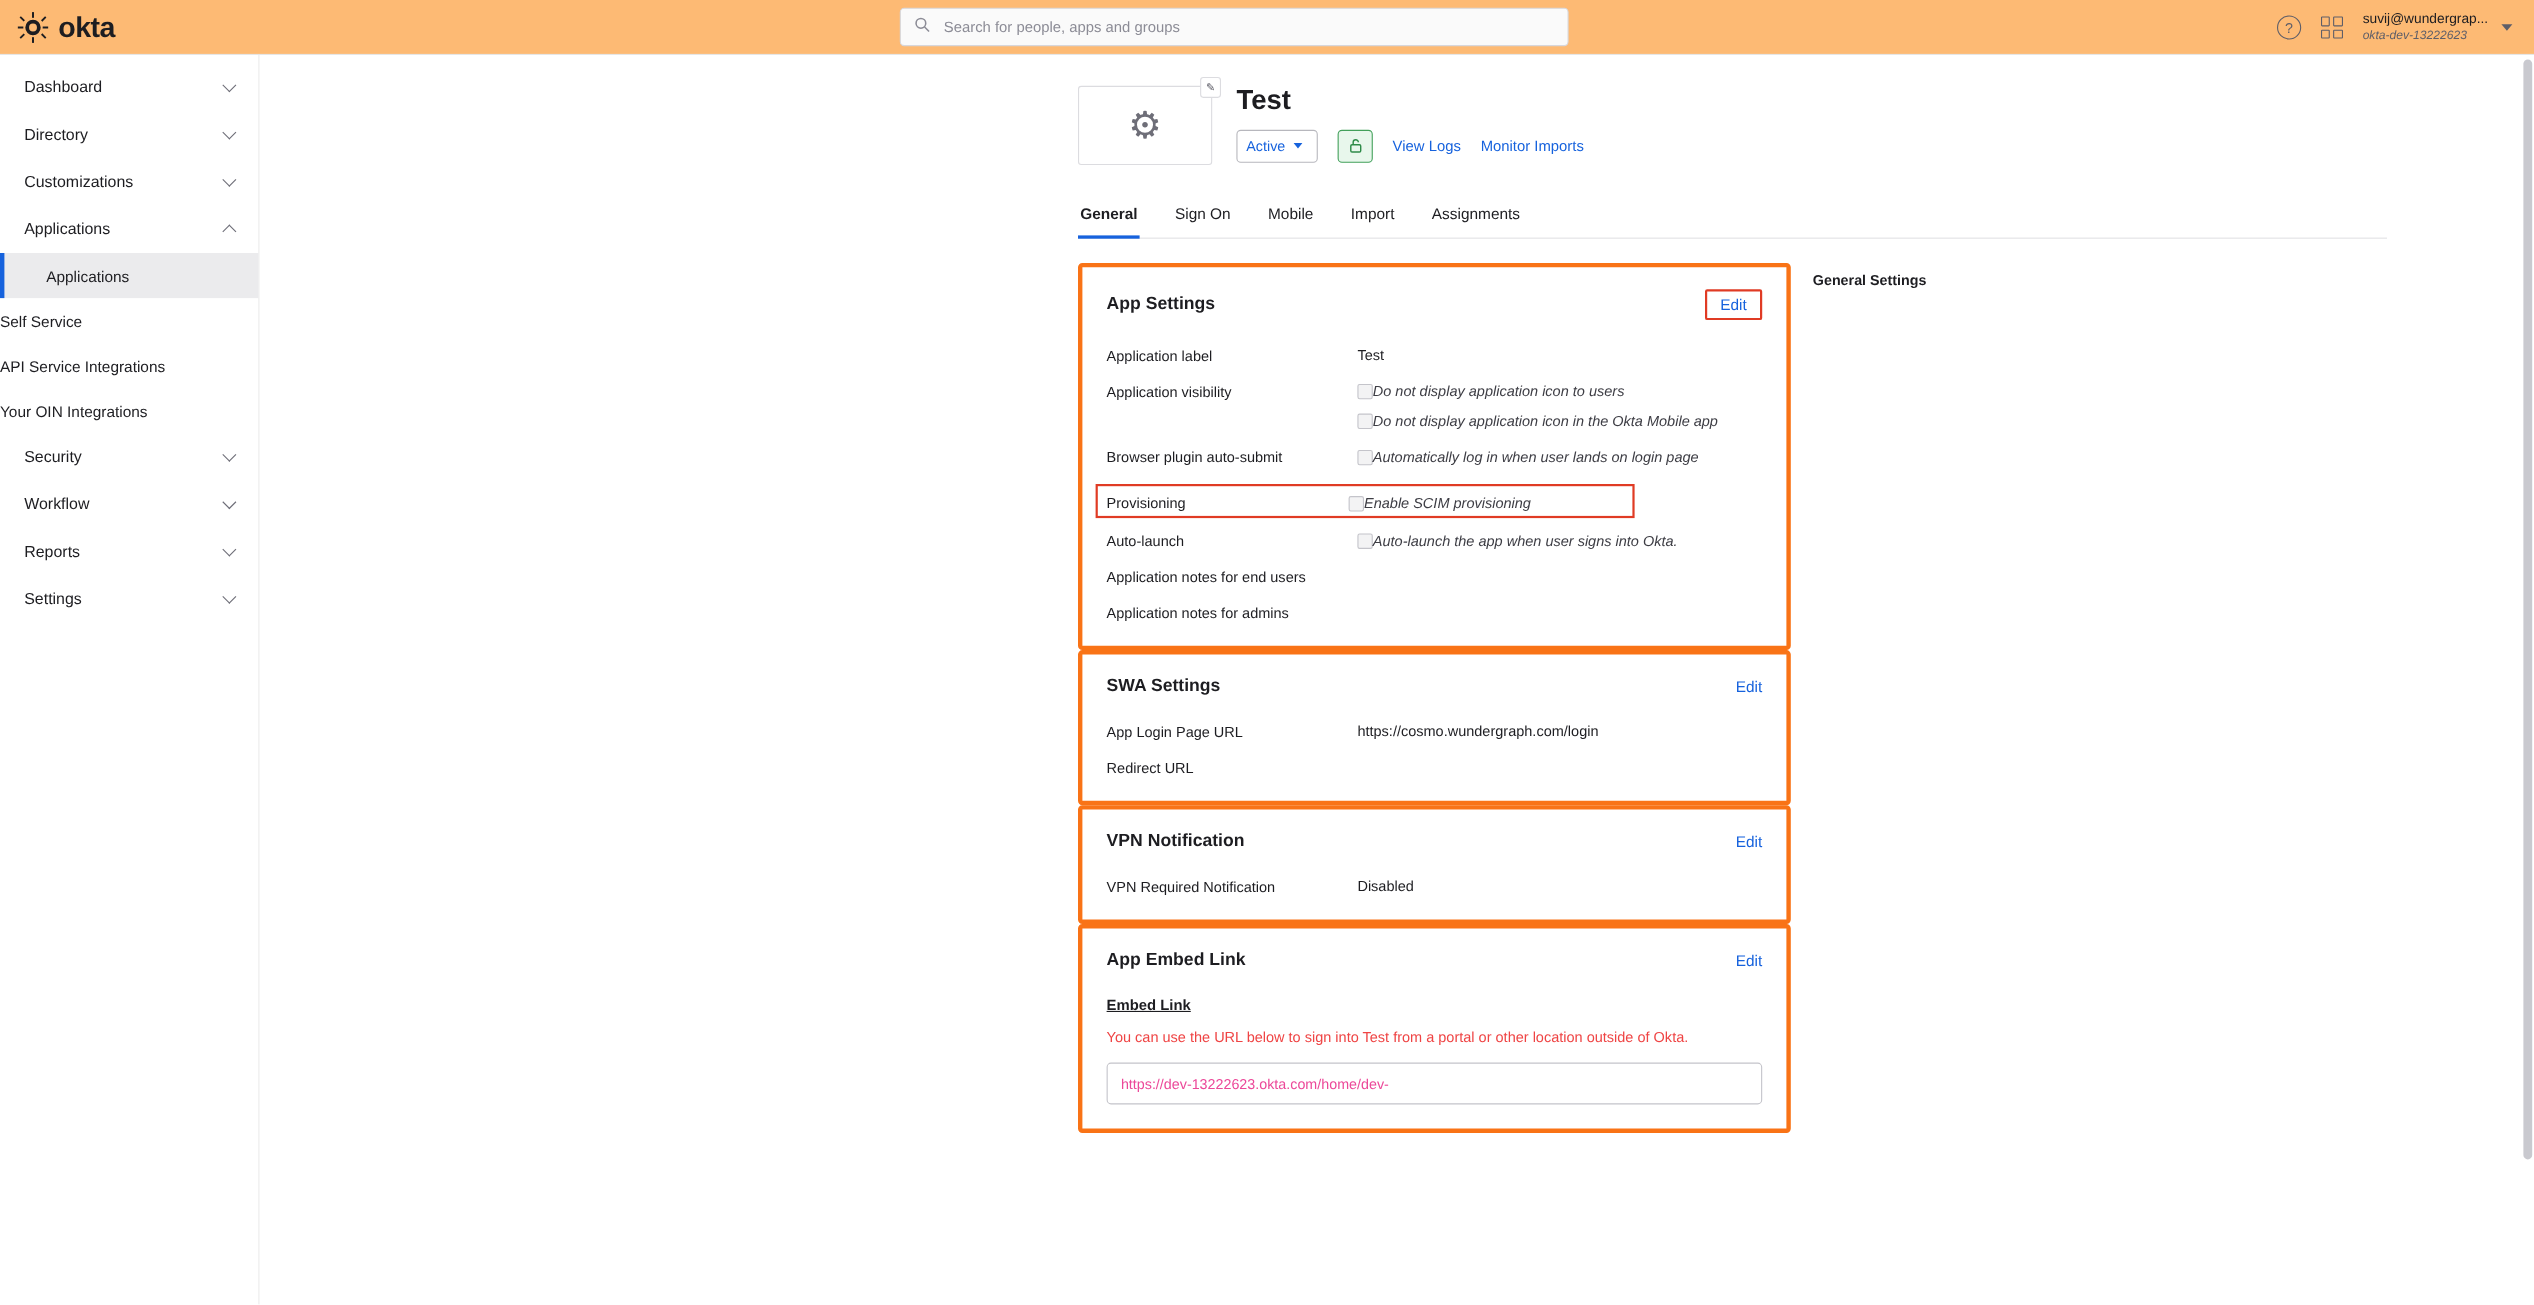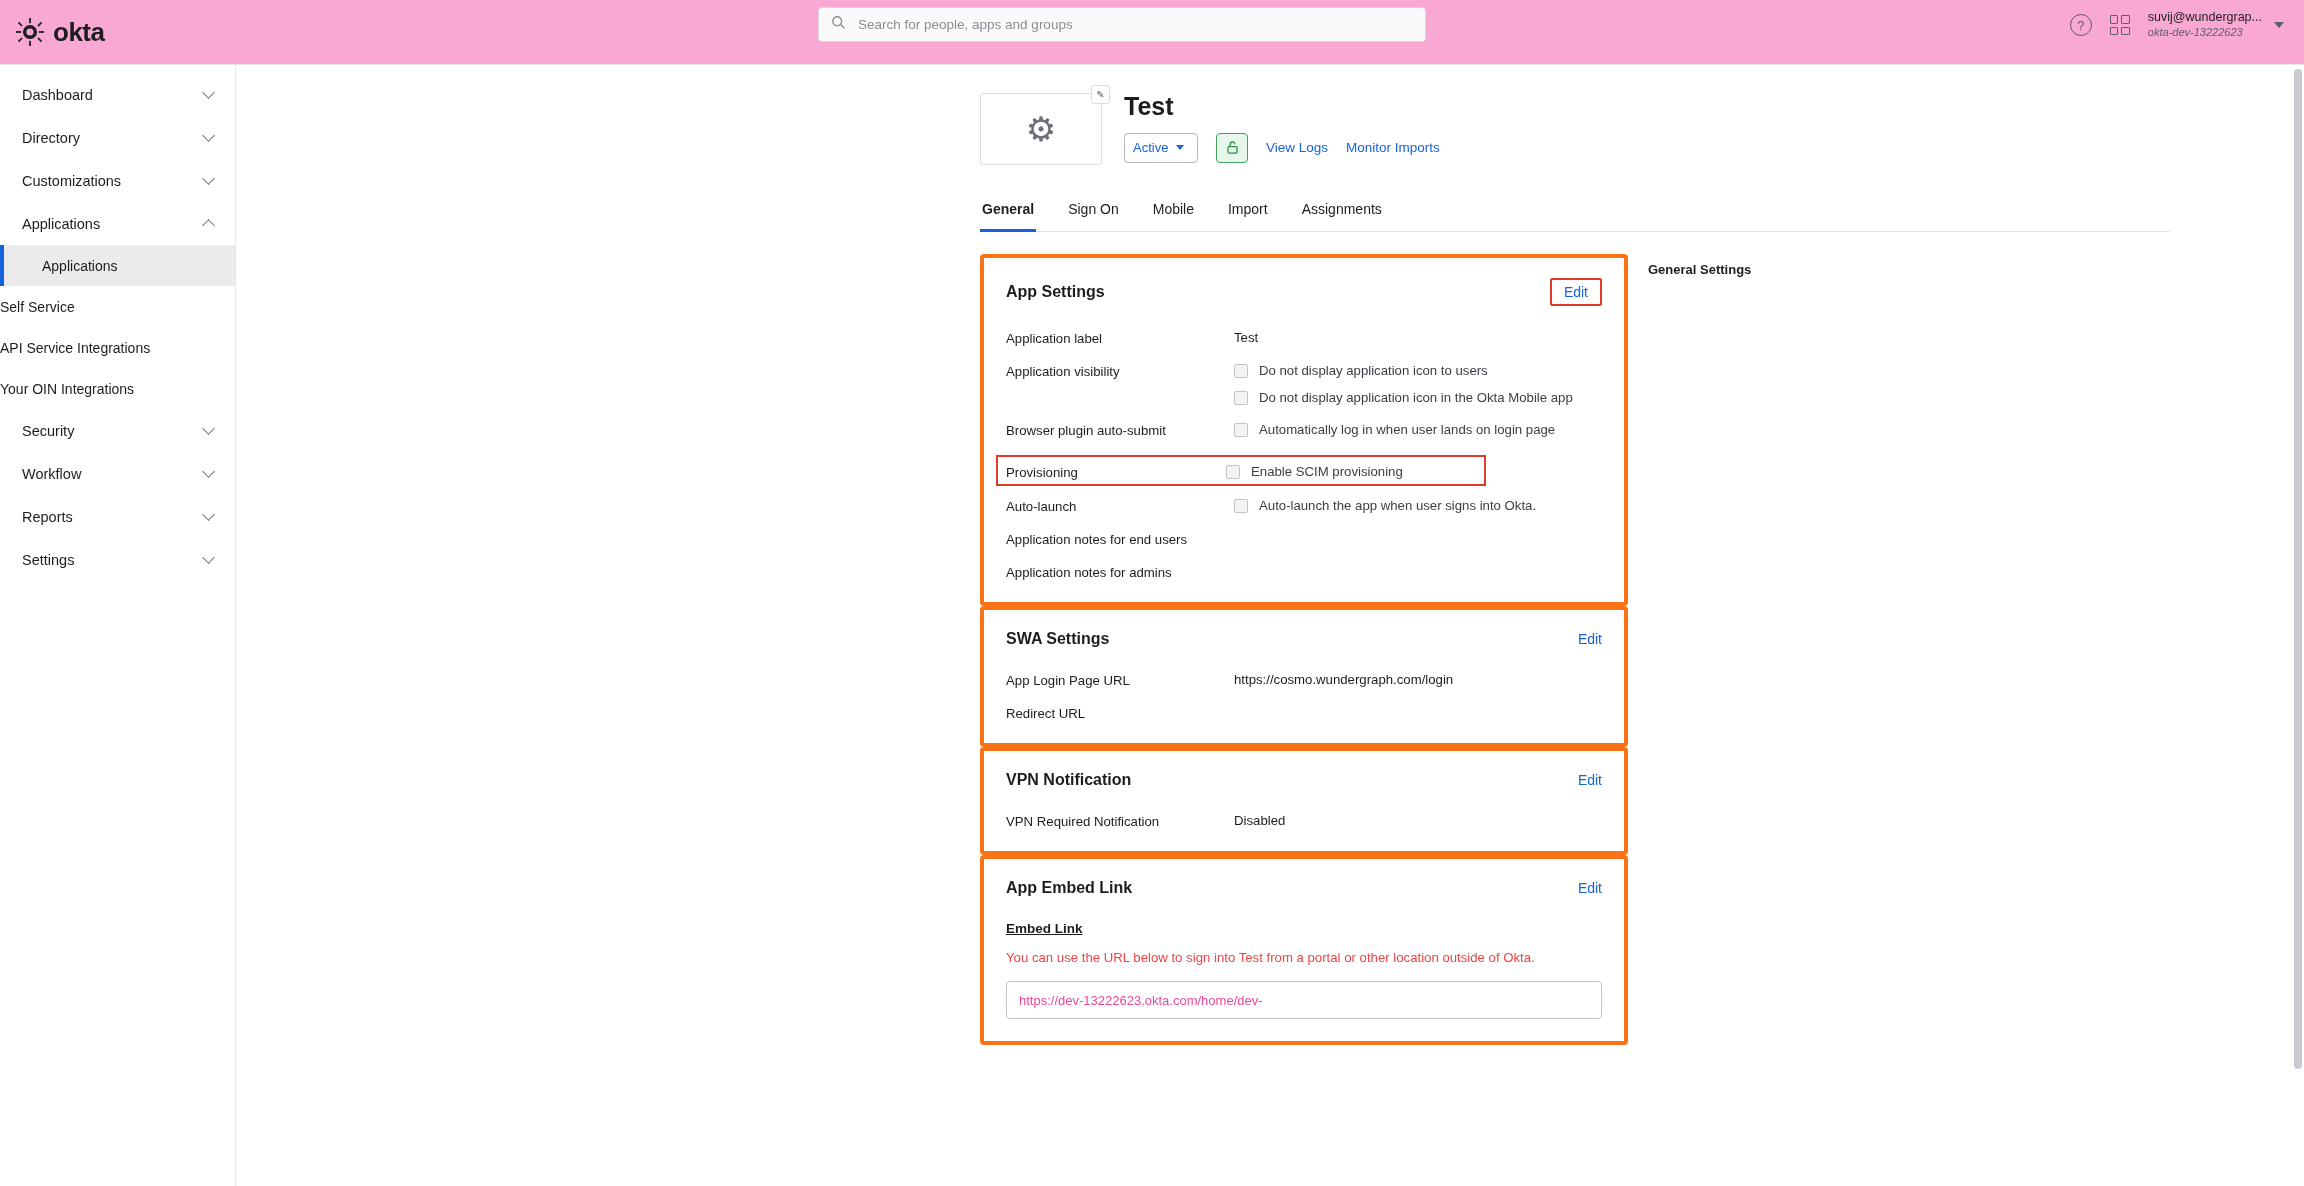--- a/index.html
+++ b/index.html
@@ -8,22 +8,22 @@
     width: 2304px; height: 1186px;
     background: #ffffff;
     font-family: "Liberation Sans", sans-serif;
     color: #1d1d21;
     overflow: hidden;
   }
 
   
   .topbar {
     position: relative;
-    height: 65px;
-    background: #f9a8d4;
+    height: 50px;
+    background: #fdba74;
     border-bottom: 1px solid #e6e6e6;
     display: flex;
     align-items: center;
   }
   .brand {
     display: flex;
     align-items: center;
     gap: 9px;
     padding-left: 16px;
     width: 236px;
@@ -308,23 +308,23 @@
   }
   .flabel {
     width: 228px;
     flex: 0 0 228px;
     color: #1d1d21;
     padding-top: 1px;
   }
   .fvalue { color: #1d1d21; }
   .check-line {
     display: flex;
-    align-items: flex-start;
-    gap: 11px;
+    align-items: flex-end;
     margin-bottom: 12px;
+    font-style: italic;
   }
   .check-line:last-child { margin-bottom: 0; }
   .cbox {
     width: 14px; height: 14px;
     border: 1px solid #c4c4ca;
     border-radius: 2px;
     background: #f3f3f4;
     flex: 0 0 14px;
     margin-top: 1px;
   }

